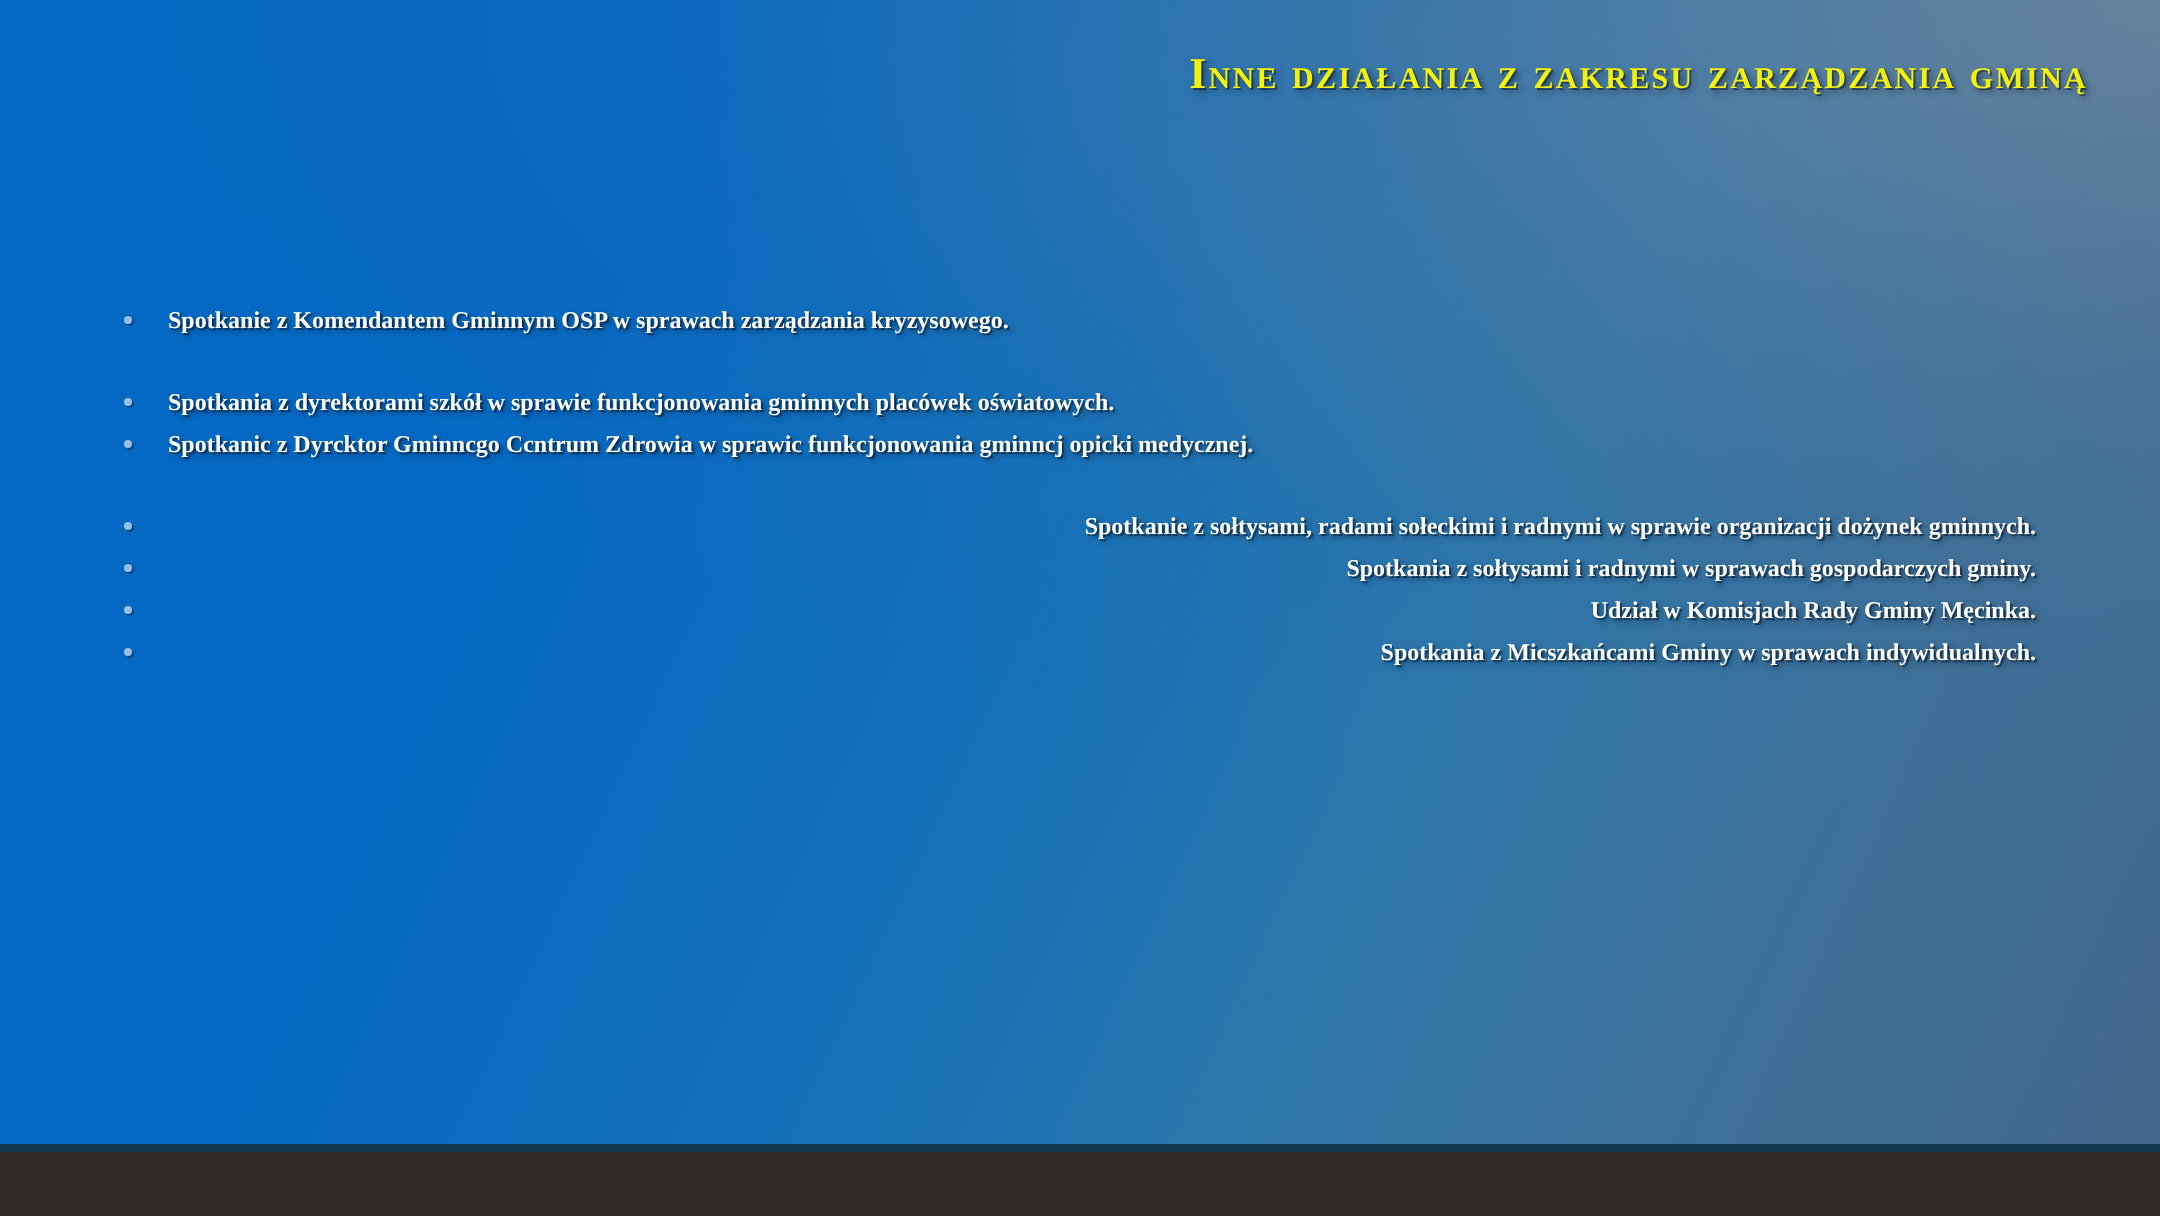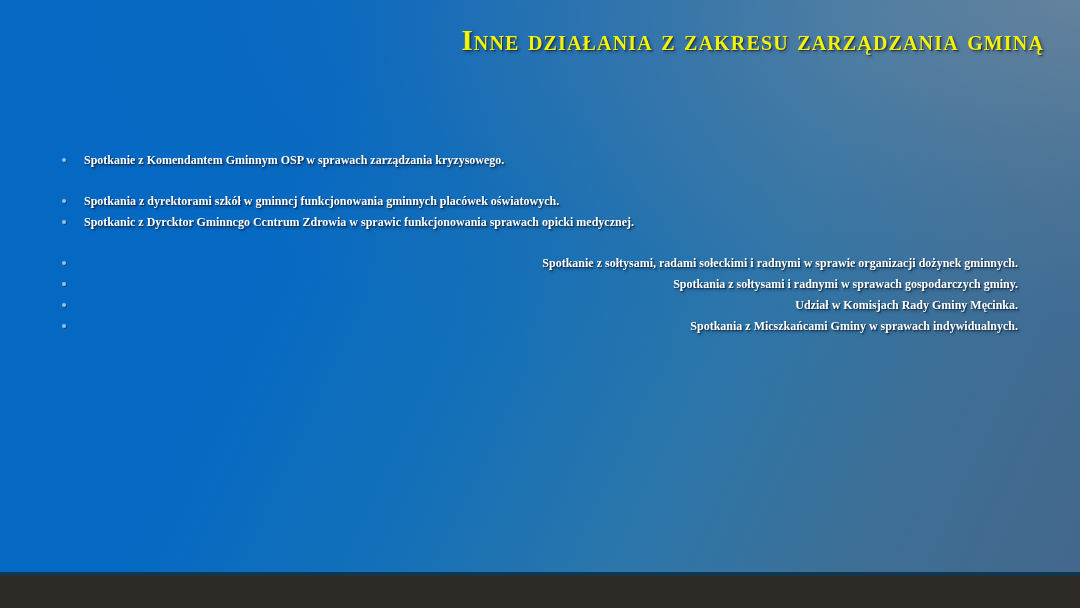--- a/index.html
+++ b/index.html
@@ -58,21 +58,21 @@
     top: 24px;
     width: 1044px;
     text-align: right;
     z-index: 3;
   }
   .slide-title {
     display: inline-block;
     margin: 0;
     color: #f2f20c;
     font-family: "Liberation Serif", "DejaVu Serif", serif;
-    font-size: 29px;
+    font-size: 22px;
     font-weight: 700;
     font-variant: small-caps;
     letter-spacing: 1.15px;
     line-height: 1.15;
     text-shadow:
       1px 1px 0 rgba(20,30,40,0.55),
       2px 2px 3px rgba(10,20,30,0.45);
     white-space: nowrap;
   }
 
@@ -155,25 +155,25 @@
       <ul class="bullet-group" style="list-style:none;padding:0;">
         <li class="bullet-item">
           <span class="marker"></span>
           <span>Spotkanie z Komendantem Gminnym OSP w sprawach zarządzania kryzysowego.</span>
         </li>
       </ul>
 
       <ul class="bullet-group" style="list-style:none;padding:0;">
         <li class="bullet-item">
           <span class="marker"></span>
-          <span>Spotkania z dyrektorami szkół w gminncj funkcjonowania gminnych placówek oświatowych.</span>
-        </li>
-        <li class="bullet-item">
-          <span class="marker"></span>
-          <span>Spotkanic z Dyrcktor Gminncgo Ccntrum Zdrowia w sprawic funkcjonowania sprawach opicki medycznej.</span>
+          <span>Spotkania z dyrektorami szkół w sprawie funkcjonowania gminnych placówek oświatowych.</span>
+        </li>
+        <li class="bullet-item">
+          <span class="marker"></span>
+          <span>Spotkanic z Dyrcktor Gminncgo Ccntrum Zdrowia w sprawic funkcjonowania gminncj opicki medycznej.</span>
         </li>
       </ul>
 
       <ul class="bullet-group" style="list-style:none;padding:0;text-align:right;">
         <li class="bullet-item">
           <span class="marker"></span>
           <span>Spotkanie z sołtysami, radami sołeckimi i radnymi w sprawie organizacji dożynek gminnych.</span>
         </li>
         <li class="bullet-item">
           <span class="marker"></span>

